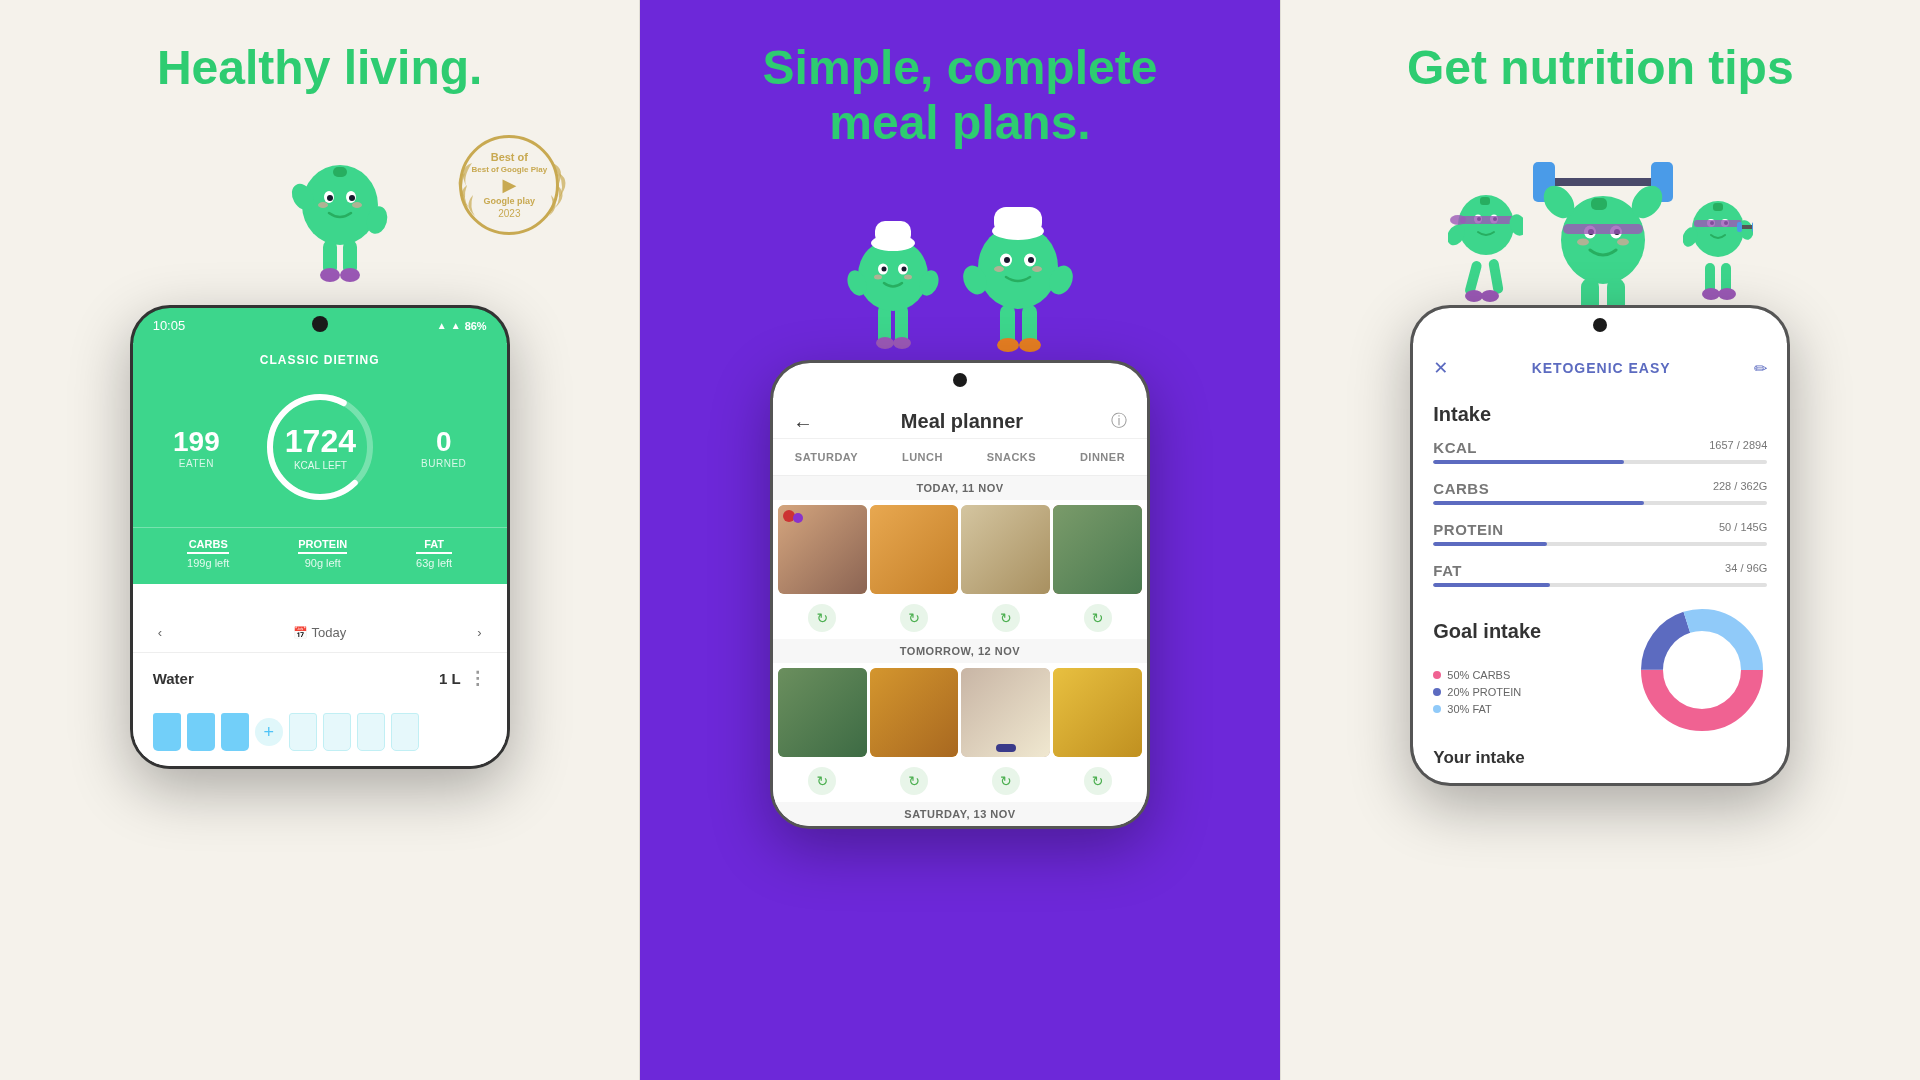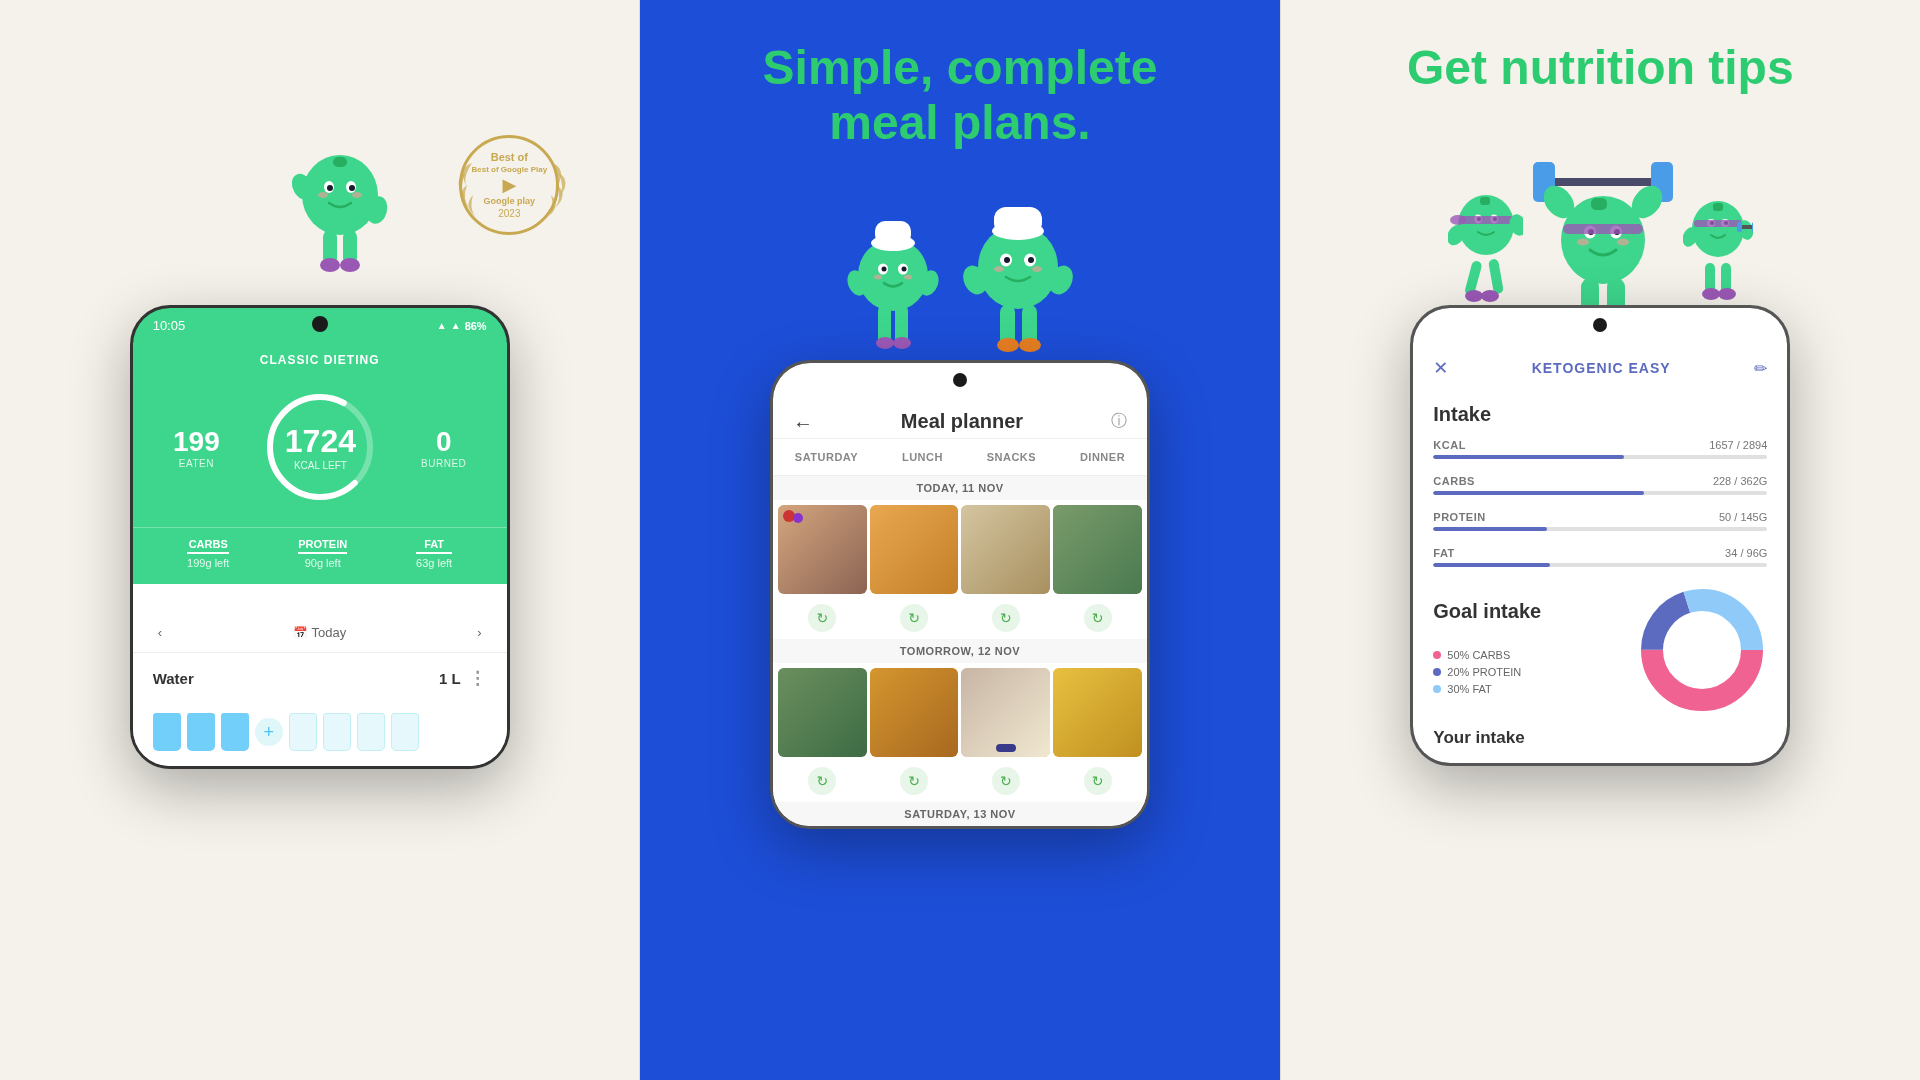--- a/index.html
+++ b/index.html
@@ -15,21 +15,21 @@
       flex: 1;
       display: flex;
       flex-direction: column;
       align-items: center;
       padding-top: 40px;
       position: relative;
       overflow: hidden;
     }
 
     .panel-1 { background: #f5f2eb; }
-    .panel-2 { background: #1d4ed8; border-left: 1px solid #e0ddd5; border-right: 1px solid #e0ddd5; }
+    .panel-2 { background: #6d28d9; border-left: 1px solid #e0ddd5; border-right: 1px solid #e0ddd5; }
     .panel-3 { background: #f5f2eb; }
 
     .panel-title {
       font-size: 48px;
       font-weight: 800;
       color: #2ecc71;
       text-align: center;
       line-height: 1.15;
       margin-bottom: 20px;
       max-width: 500px;
@@ -265,21 +265,21 @@
     .nutrition-row {
       padding: 8px 20px;
     }
 
     .nutrition-label-row {
       display: flex;
       justify-content: space-between;
       margin-bottom: 4px;
     }
 
-    .nutrition-label { font-size: 11px; font-weight: 600; color: #777; letter-spacing: 0.5px; }
+    .nutrition-label { font-size: 15px; font-weight: 600; color: #777; letter-spacing: 0.5px; }
     .nutrition-value { font-size: 11px; color: #777; }
 
     .nutrition-bar-bg {
       height: 4px;
       background: #e0e0e0;
       border-radius: 2px;
       overflow: hidden;
     }
 
     .nutrition-bar-fill {
@@ -317,21 +317,21 @@
 
     .legend-dot {
       width: 8px;
       height: 8px;
       border-radius: 50%;
     }
 
     
     .characters-panel1 {
       display: flex;
-      align-items: flex-start;
+      align-items: center;
       justify-content: center;
       gap: 30px;
       margin-bottom: -10px;
       position: relative;
       height: 200px;
       width: 100%;
       padding-left: 40px;
     }
 
     .badge-container {
@@ -383,21 +383,21 @@
     }
 
     
     ::-webkit-scrollbar { display: none; }
   </style>
 </head>
 <body>
 
 <div class="panel panel-1">
   <h1 class="panel-title">
-    <br>
+    <span>Healthy living.</span><br>
   </h1>
 
   <div class="characters-panel1">
 
     <svg width="110" height="180" viewBox="0 0 110 180">
 
       <ellipse cx="55" cy="80" rx="38" ry="40" fill="#3dd68c"></ellipse>
 
       <rect x="48" y="42" width="14" height="10" rx="5" fill="#27ae60"></rect>
 

